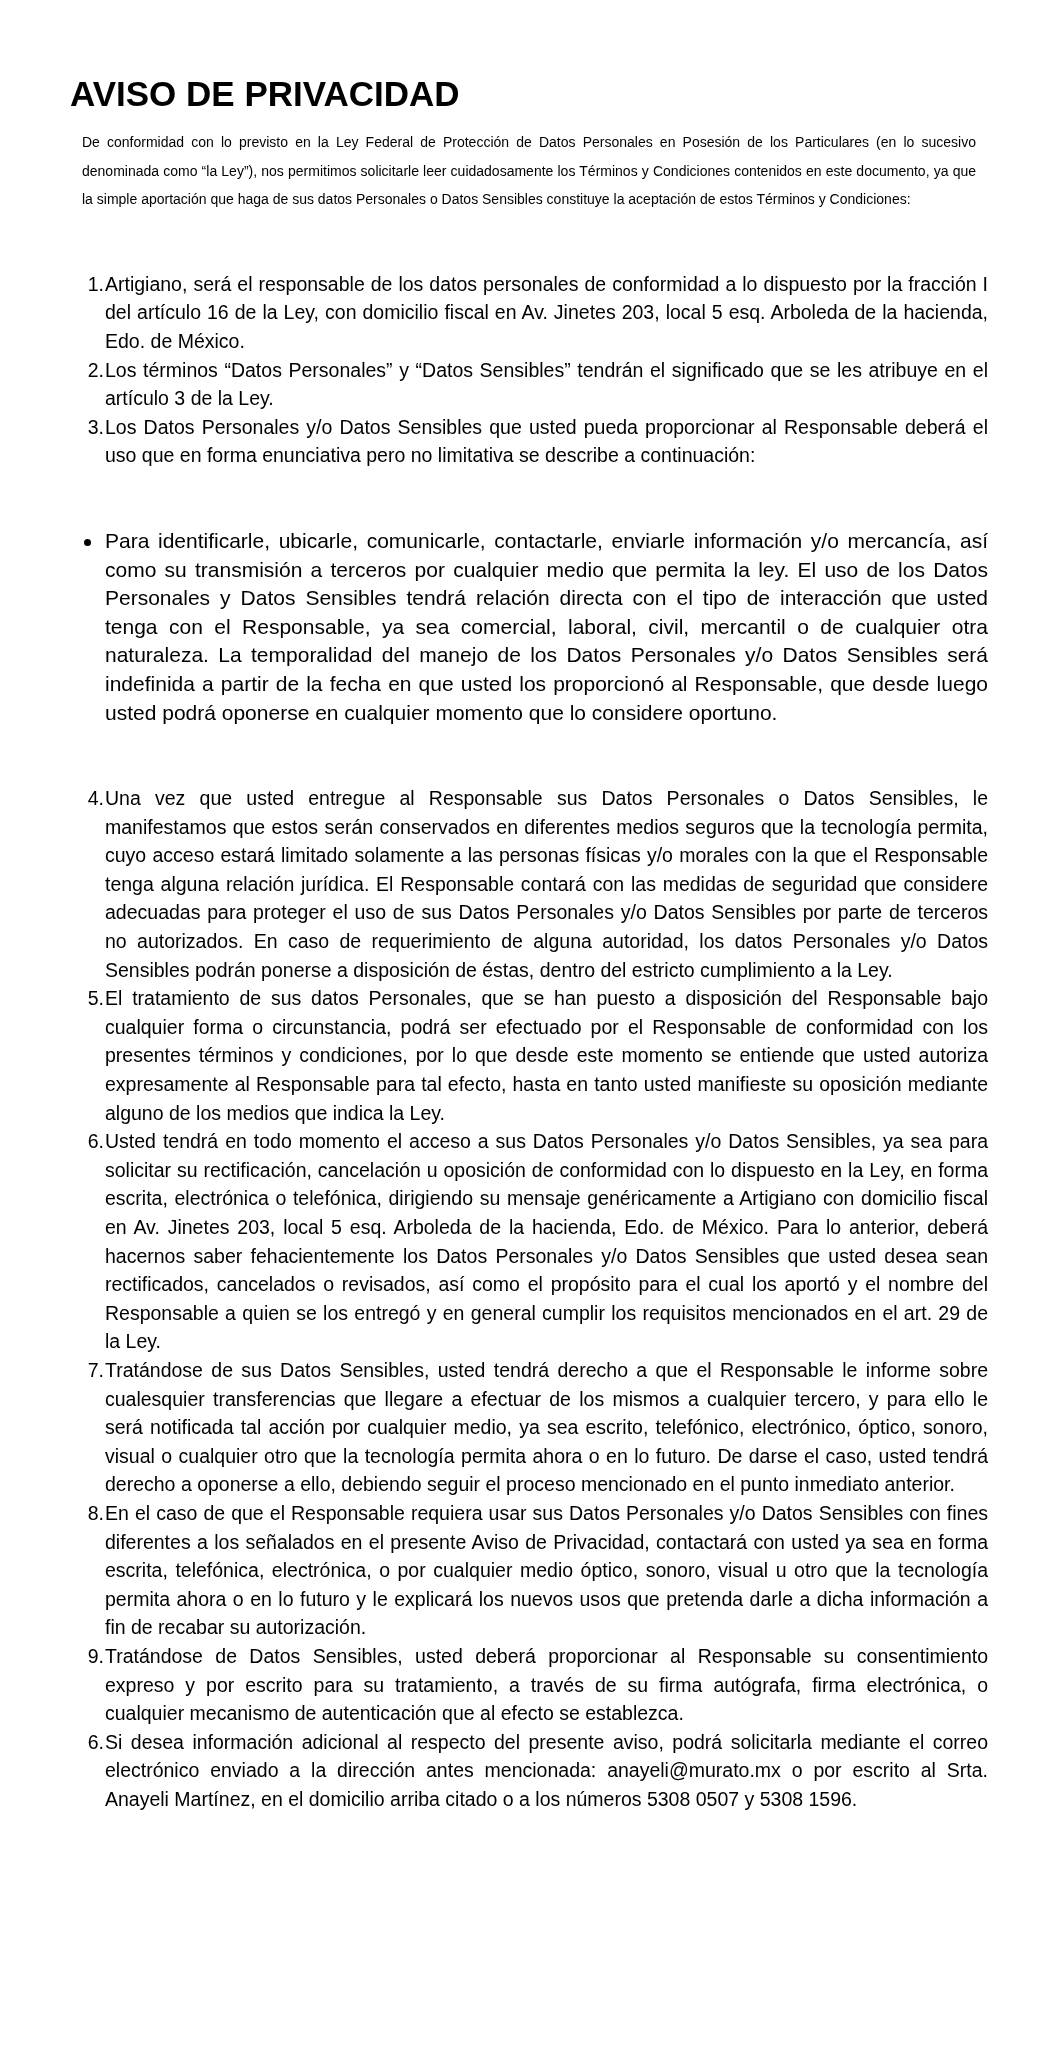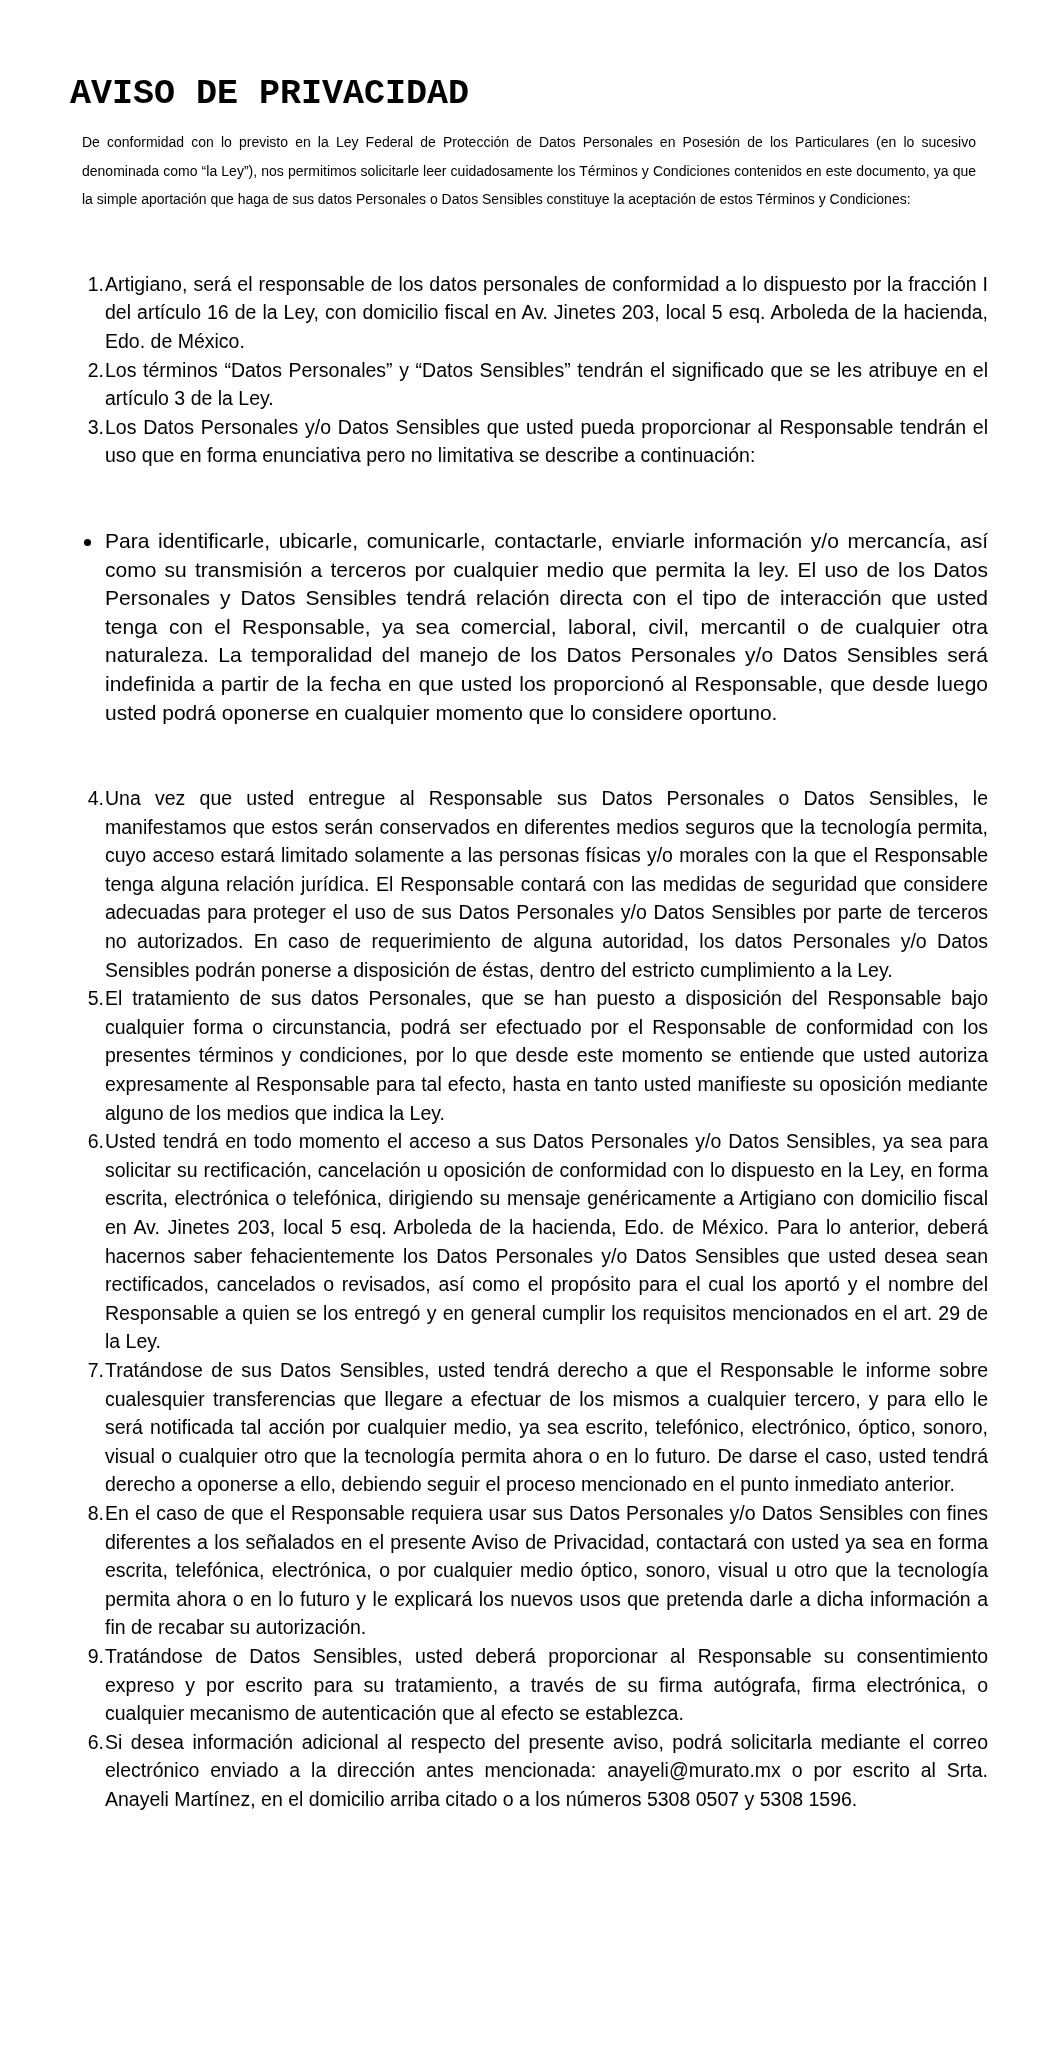--- a/index.html
+++ b/index.html
@@ -15,21 +15,21 @@
       font-family: "Liberation Sans", sans-serif;
     }
     .page {
       position: relative;
       width: 1054px;
       height: 2048px;
       box-sizing: border-box;
       padding: 72px 66px 0 70px;
     }
     .title {
-      font-family: Liberation Mono, monospace;
+      font-family: Liberation Sans, sans-serif;
       font-weight: bold;
       font-size: 35px;
       line-height: 44px;
       margin: 0 0 2px 0;
       letter-spacing: 0px;
     }
     .intro {
       font-weight: normal;
       font-size: 14px;
       line-height: 28.6px;
@@ -89,21 +89,21 @@
     <li>
       <span class="num">1.</span>
       <span>Artigiano, será el responsable de los datos personales de conformidad a lo dispuesto por la fracción I del artículo 16 de la Ley, con domicilio fiscal en Av. Jinetes 203, local 5 esq. Arboleda de la hacienda, Edo. de México.</span>
     </li>
     <li>
       <span class="num">2.</span>
       <span>Los términos “Datos Personales” y “Datos Sensibles” tendrán el significado que se les atribuye en el artículo 3 de la Ley.</span>
     </li>
     <li>
       <span class="num">3.</span>
-      <span>Los Datos Personales y/o Datos Sensibles que usted pueda proporcionar al Responsable tendrán el uso que en forma enunciativa pero no limitativa se describe a continuación:</span>
+      <span>Los Datos Personales y/o Datos Sensibles que usted pueda proporcionar al Responsable deberá el uso que en forma enunciativa pero no limitativa se describe a continuación:</span>
     </li>
   </ol>
 
   <ul class="bullets">
     <li>
       <span class="dot"></span>
       <span>Para identificarle, ubicarle, comunicarle, contactarle, enviarle información y/o mercancía, así como su transmisión a terceros por cualquier medio que permita la ley. El uso de los Datos Personales y Datos Sensibles tendrá relación directa con el tipo de interacción que usted tenga con el Responsable, ya sea comercial, laboral, civil, mercantil o de cualquier otra naturaleza. La temporalidad del manejo de los Datos Personales y/o Datos Sensibles será indefinida a partir de la fecha en que usted los proporcionó al Responsable, que desde luego usted podrá oponerse en cualquier momento que lo considere oportuno.</span>
     </li>
   </ul>
 

